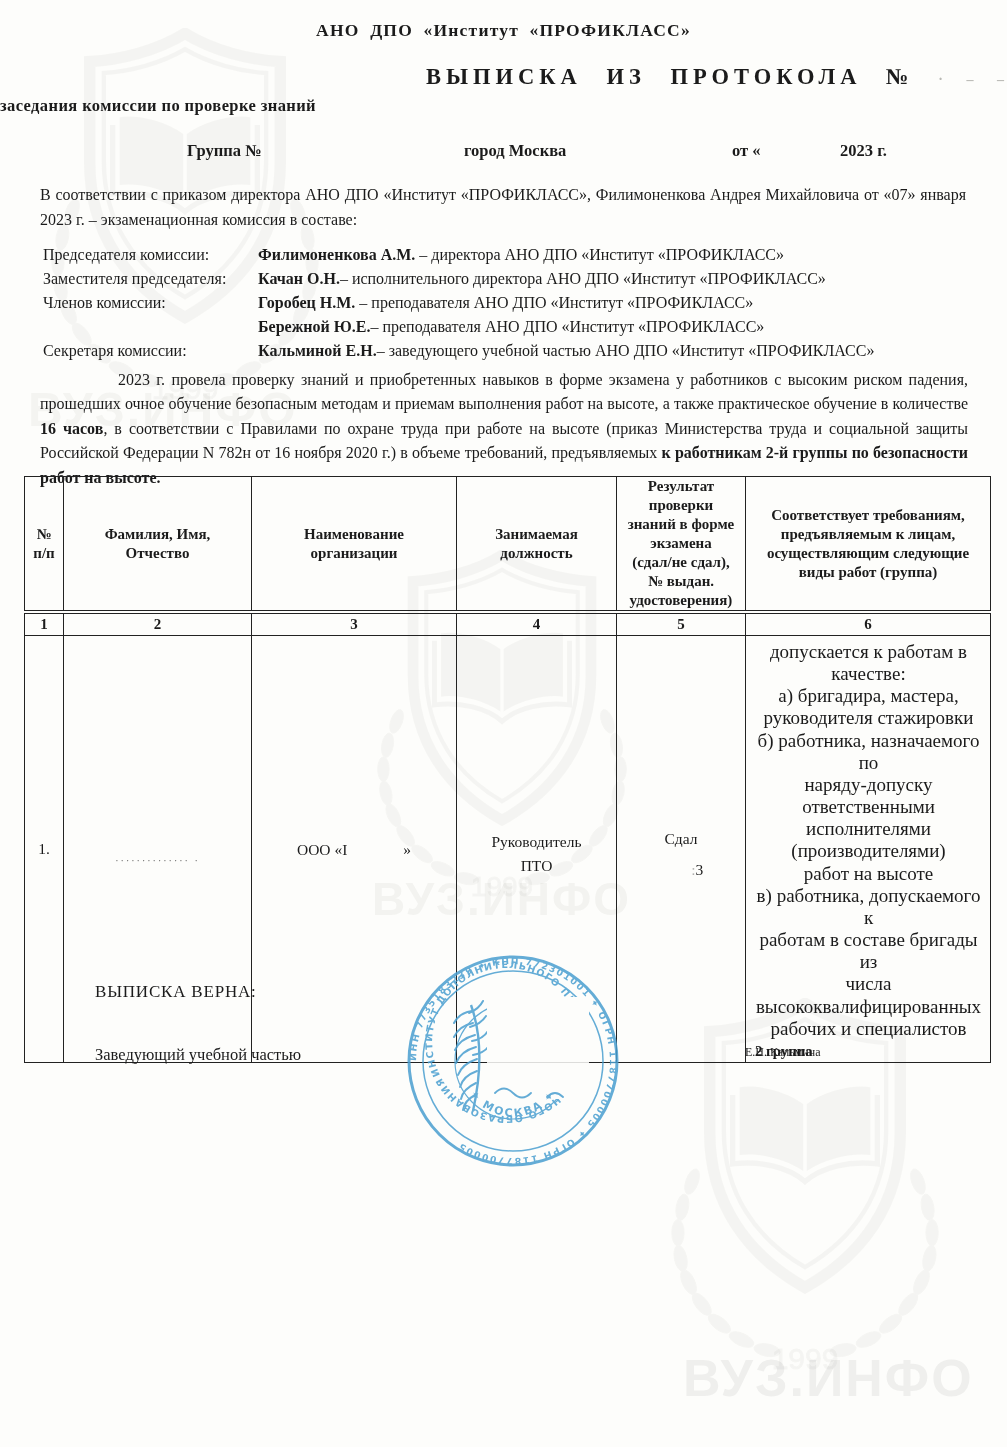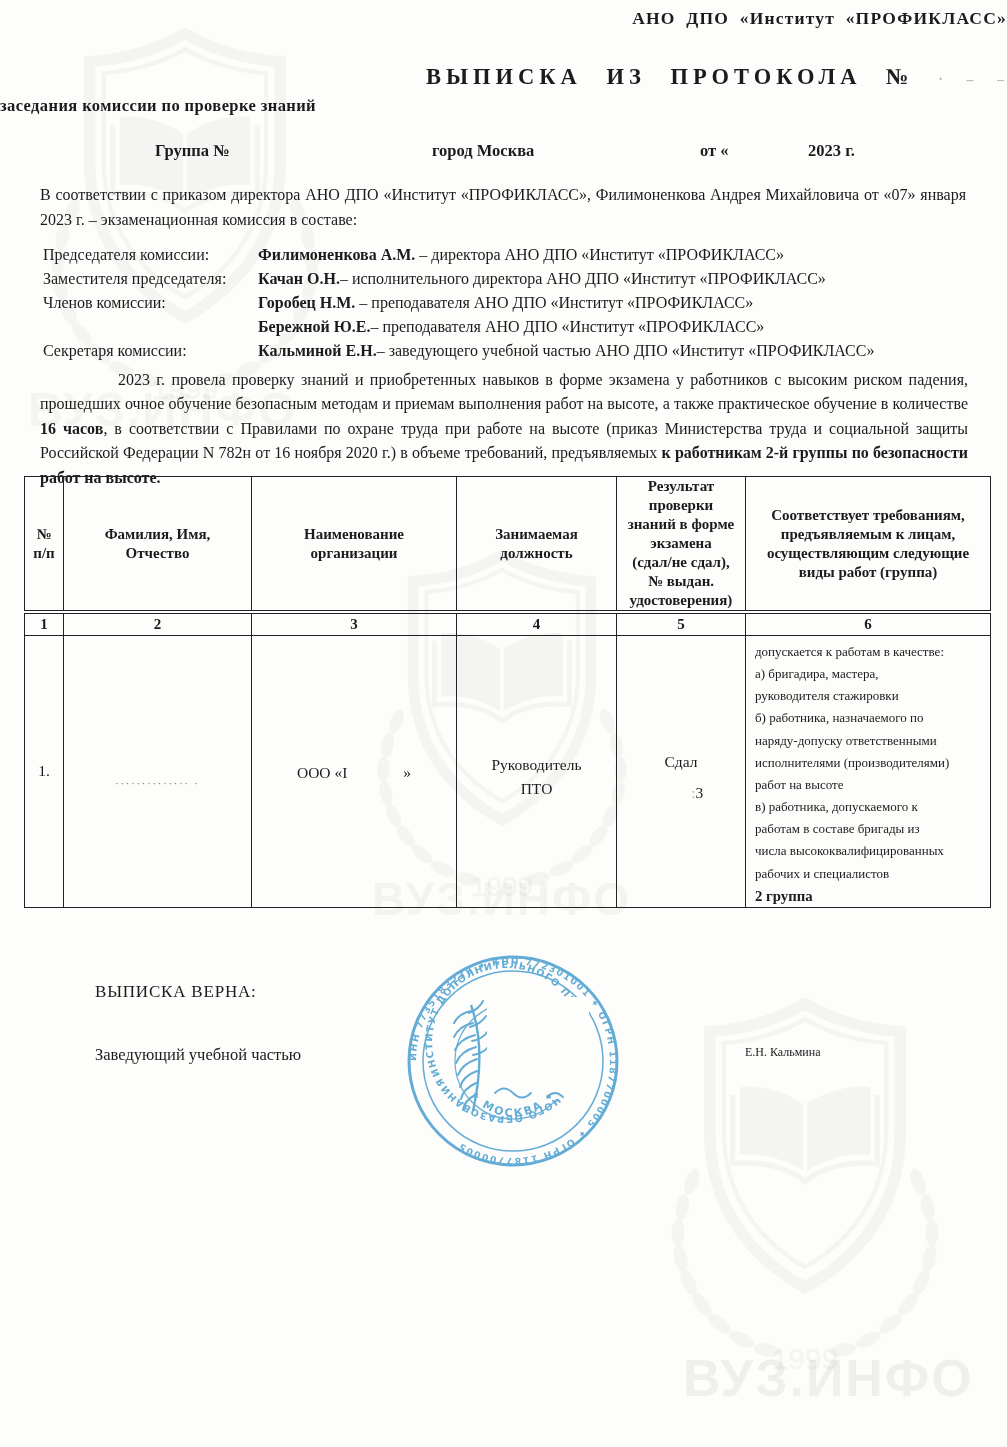--- a/index.html
+++ b/index.html
@@ -13,28 +13,28 @@
 
   
   .wm { position:absolute; z-index:0; pointer-events:none; }
   .wm-shape { fill:#6e6e64; stroke:#6e6e64; opacity:0.055; }
   .wm-brand {
     position:absolute; z-index:0; font-family:"Liberation Sans", sans-serif;
     font-weight:bold; letter-spacing:2px; pointer-events:none; white-space:nowrap;
   }
 
   
-  .org-title { top:8px; left:0; width:100%; text-align:right;
+  .org-title { top:20px; left:0; width:100%; text-align:center;
     font-size:17.5px; font-weight:bold; letter-spacing:1.2px; word-spacing:5px; }
   .doc-title { top:64px; left:0; width:100%; text-align:right;
     font-size:22.5px; font-weight:bold; letter-spacing:5px; word-spacing:14px; }
   .doc-title .redact { color:#b9b9b4; font-size:14px; letter-spacing:3px; }
   .doc-subtitle { top:96px; left:0; width:100%; text-align:left;
     font-size:16.5px; font-weight:bold; letter-spacing:0.4px; }
-  .meta { top:141px; font-size:16.5px; font-weight:bold; }
+  .meta { top:141px; font-size:16.5px; font-weight:bold;margin-left:32px; }
 
   
   .para { text-align:justify; font-size:16px; line-height:24.6px; margin:0; }
   .p1 { top:183px; left:40px; width:926px; }
   .p2 { top:368px; left:40px; width:928px; text-indent:78px; line-height:24.4px; }
 
   
   .comm-row { position:absolute; left:0; width:100%; font-size:16px; }
   .comm-role { position:absolute; left:43px; }
   .comm-person { position:absolute; left:258px; width:720px; white-space:nowrap; }
@@ -62,21 +62,21 @@
     position:absolute; left:50%; top:138px; transform:translateX(-50%);
     color:#5a5a5a; font-size:10px; letter-spacing:2px; filter:blur(0.6px); white-space:nowrap;
   }
   .org-line { position:absolute; left:0; top:124px; width:100%; font-size:15.5px; }
   .org-gap { display:inline-block; width:56px; }
   .pos-line { position:absolute; left:0; top:113px; width:100%; font-size:15.5px; line-height:24px; }
   .res-word { position:absolute; left:0; top:113px; width:100%; font-size:15.5px; }
   .res-num  { position:absolute; left:58%; top:144px; font-size:15.5px; }
   .res-mark { opacity:0.35; }
   td.c-qual { text-align:left; vertical-align:top; }
-  .qual-text { padding:5px 8px 0 9px; font-size:13px; line-height:22.15px; text-align:left; }
+  .qual-text { padding:5px 8px 0 9px; font-size:19px; line-height:22.15px; text-align:center; }
   .qual-group { padding:0 8px 0 9px; font-size:14.8px; line-height:22.15px; font-weight:bold; text-align:left; }
 
   
   .verify  { top:982px;  left:95px; font-size:17px; letter-spacing:0.8px; z-index:1; }
   .sign-pos{ top:1045px; left:95px; font-size:16.5px; z-index:1; }
   .signer  { top:1045px; left:745px; font-size:12px; z-index:1; }
 
   .stamp { position:absolute; top:948px; left:400px; z-index:2; }
   .stamp text { font-family:"DejaVu Sans", sans-serif; font-weight:bold; }
 </style>

